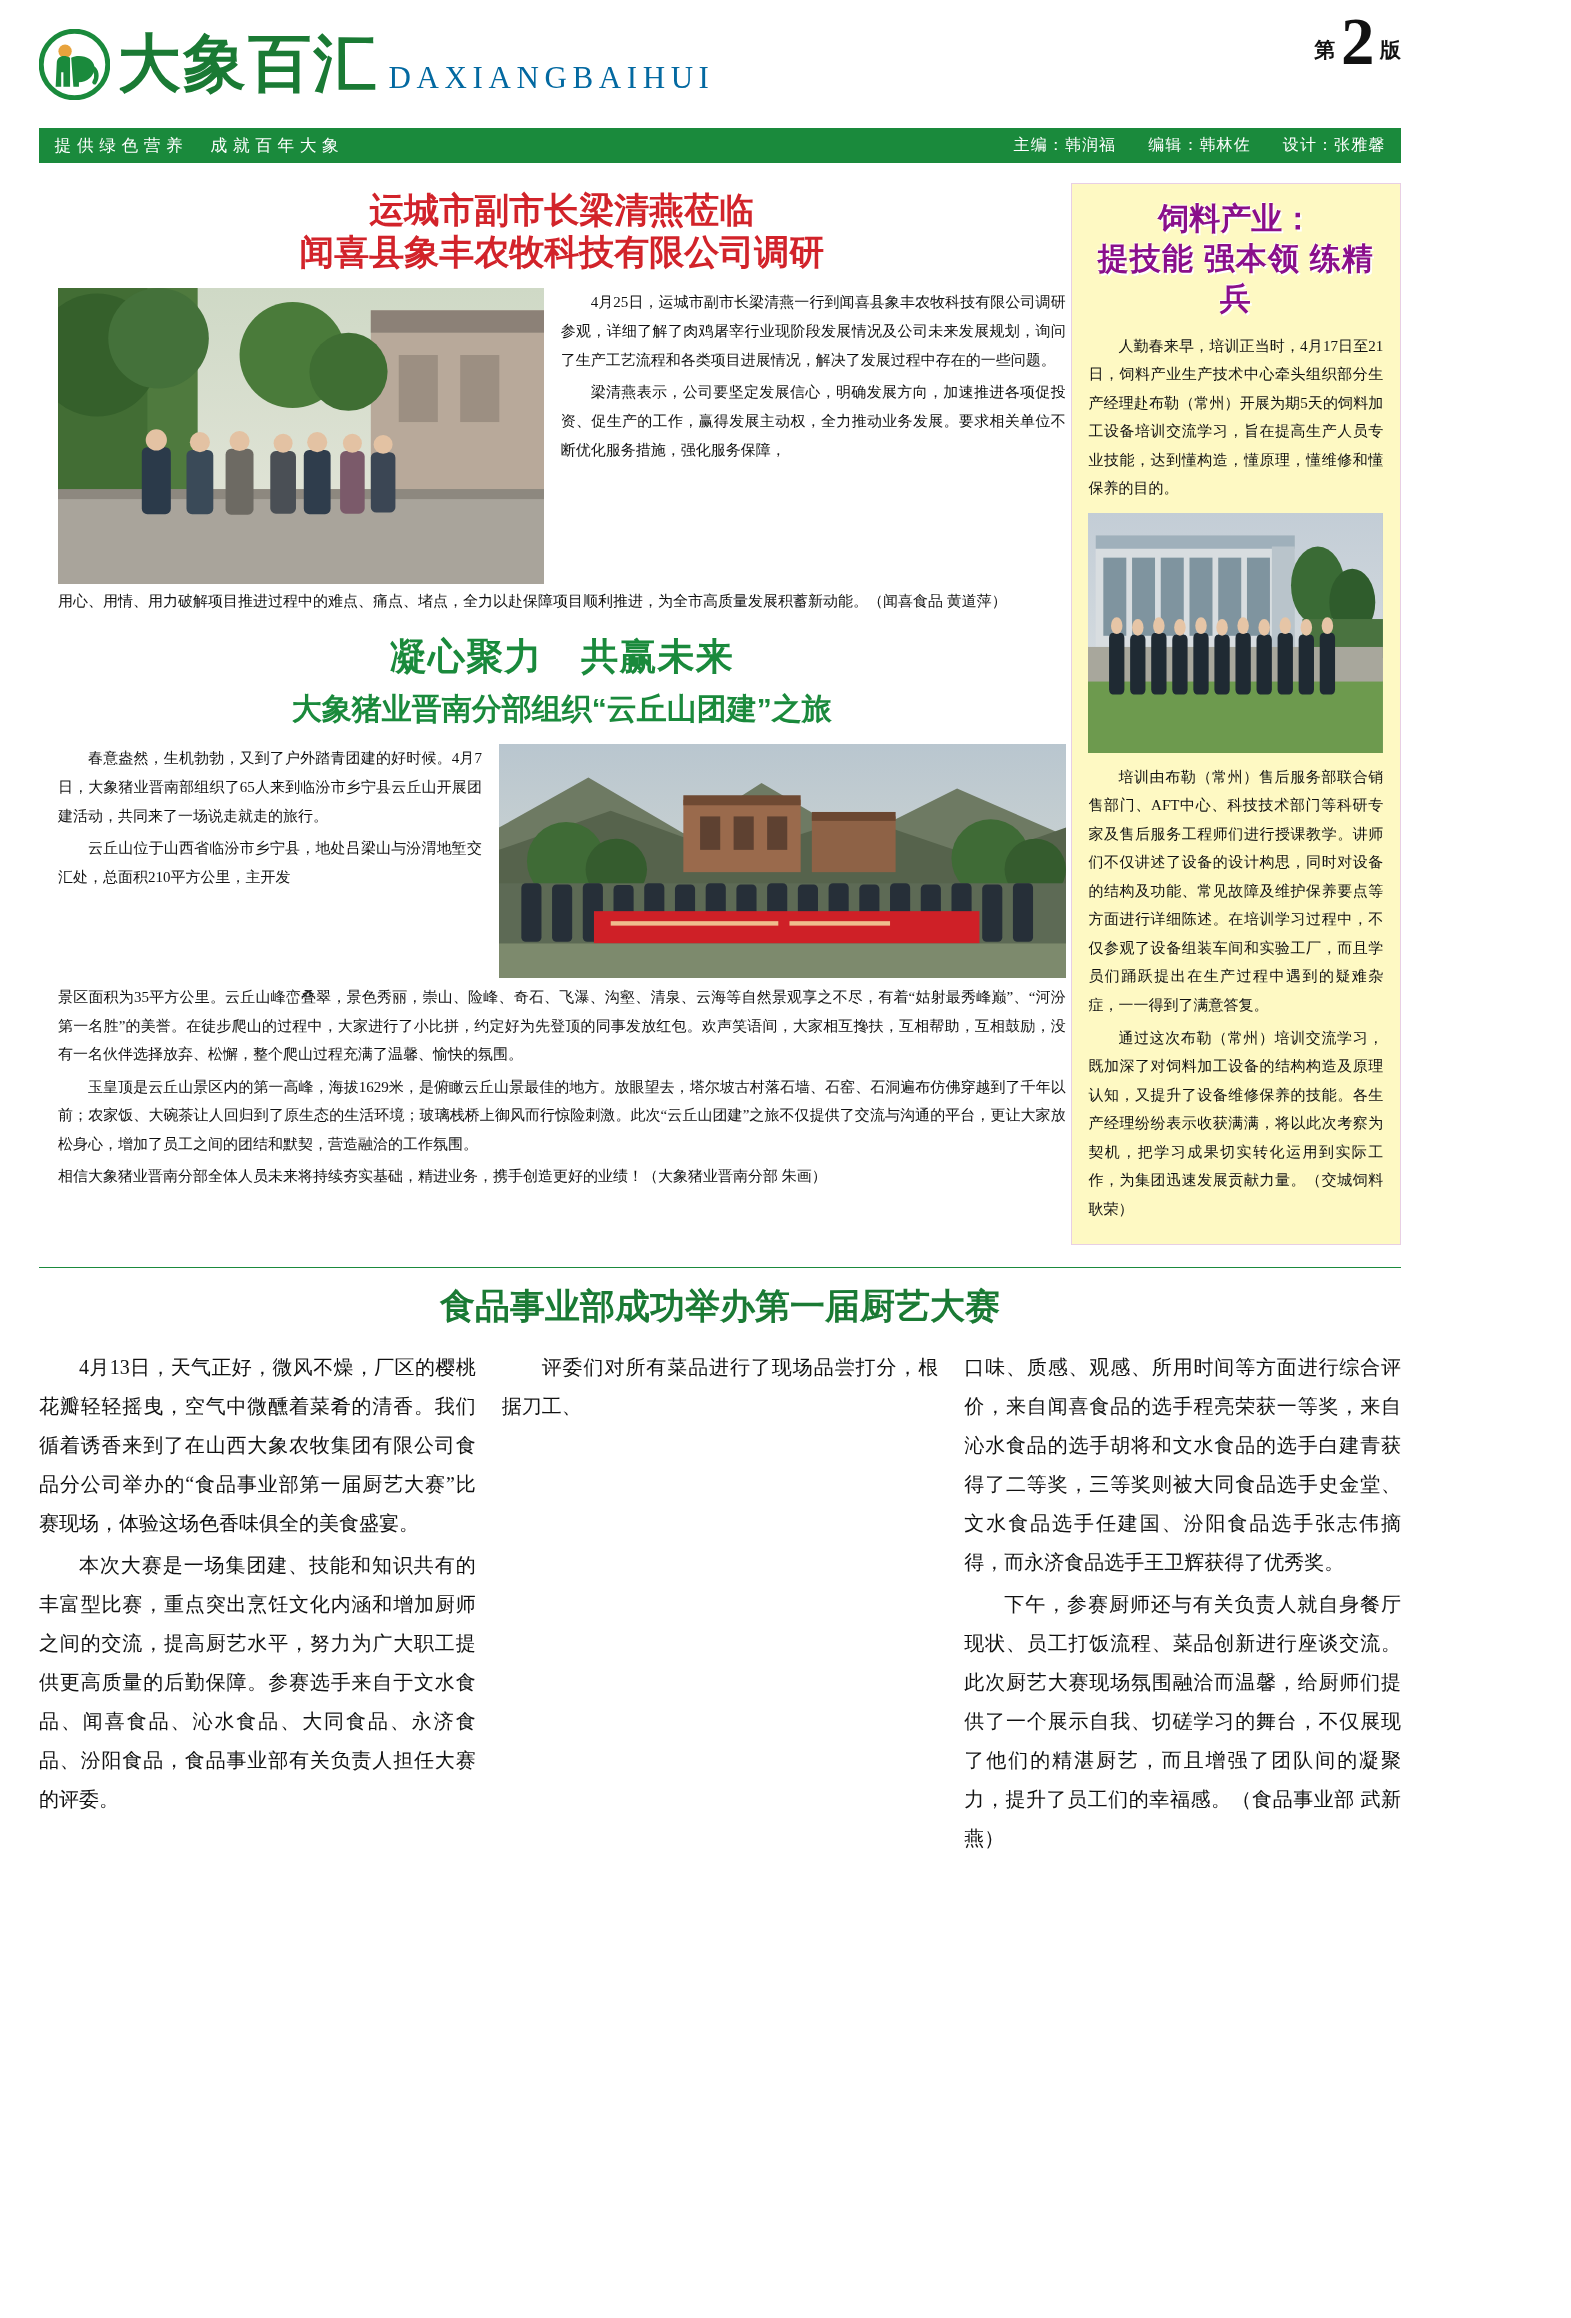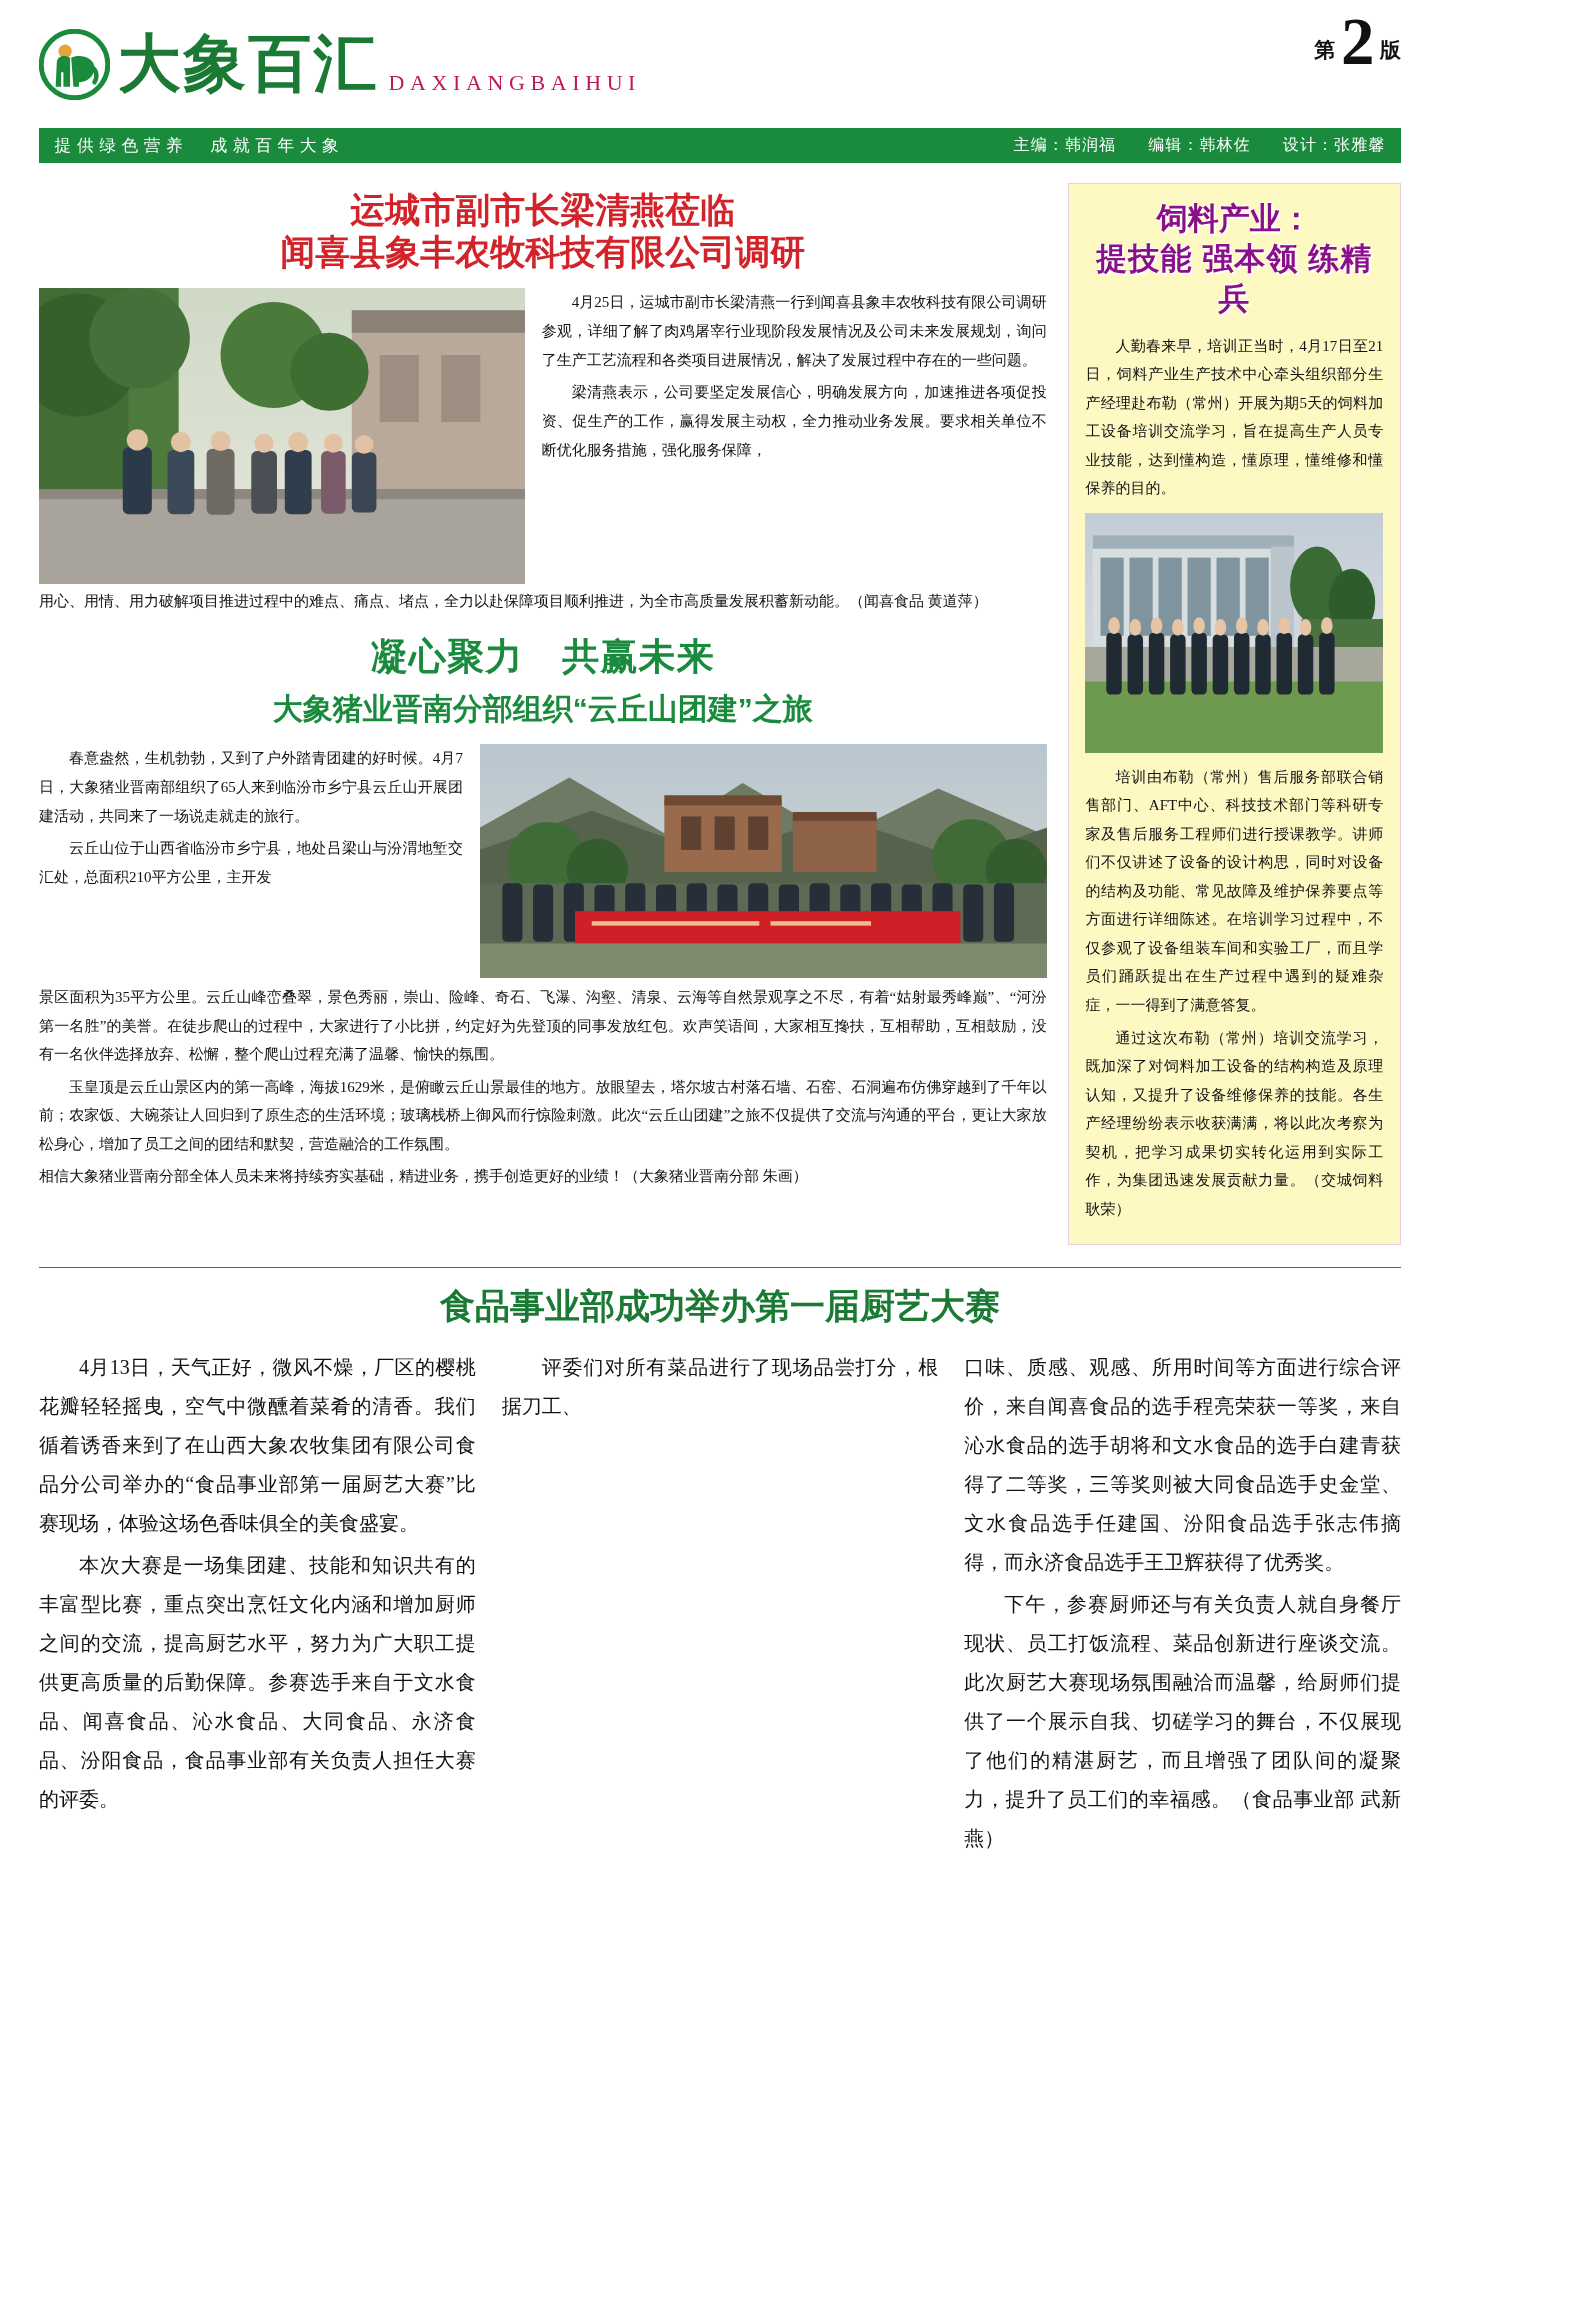--- a/index.html
+++ b/index.html
@@ -50,23 +50,23 @@
     font-family: "Liberation Serif", serif;
     font-weight: 700;
     font-size: 63px;
     line-height: 1.0;
     color: #1a7a34;
     letter-spacing: 2.2px;
     white-space: nowrap;
   }
   .logo-pinyin {
     font-family: "Liberation Serif", serif;
-    font-size: 22px;
+    font-size: 31px;
     letter-spacing: 5.6px;
-    color: #be185d;
+    color: #0369a1;
     margin-top: 3.3px;
     white-space: nowrap;
   }
   .logo-pinyin-wrap {
     display: flex;
     align-items: flex-end;
     gap: 10px;
   }
   .edition {
     position: absolute;
@@ -103,22 +103,23 @@
     letter-spacing: 1.1px;
     box-sizing: border-box;
   }
   .greenbar .slogan { letter-spacing: 5.6px; font-weight: 400; }
   .greenbar .credits { display:flex; gap: 32px; font-size: 16px;}
   .greenbar .credits span { white-space: nowrap; }
 
   
   .content {
     display: flex;
-    gap: 21px;
+    gap: 5px;
     margin-top: 20px;
+    margin-left: 19px;
   }
   .col-left { width: 1010px; }
   .col-right {
     width: 463px;
     background: #fef9c3;
     border: 0.6px solid #e8cfe4;
     padding: 14.5px 16.7px 16.7px 16.7px;
     box-sizing: border-box;
   }
 

